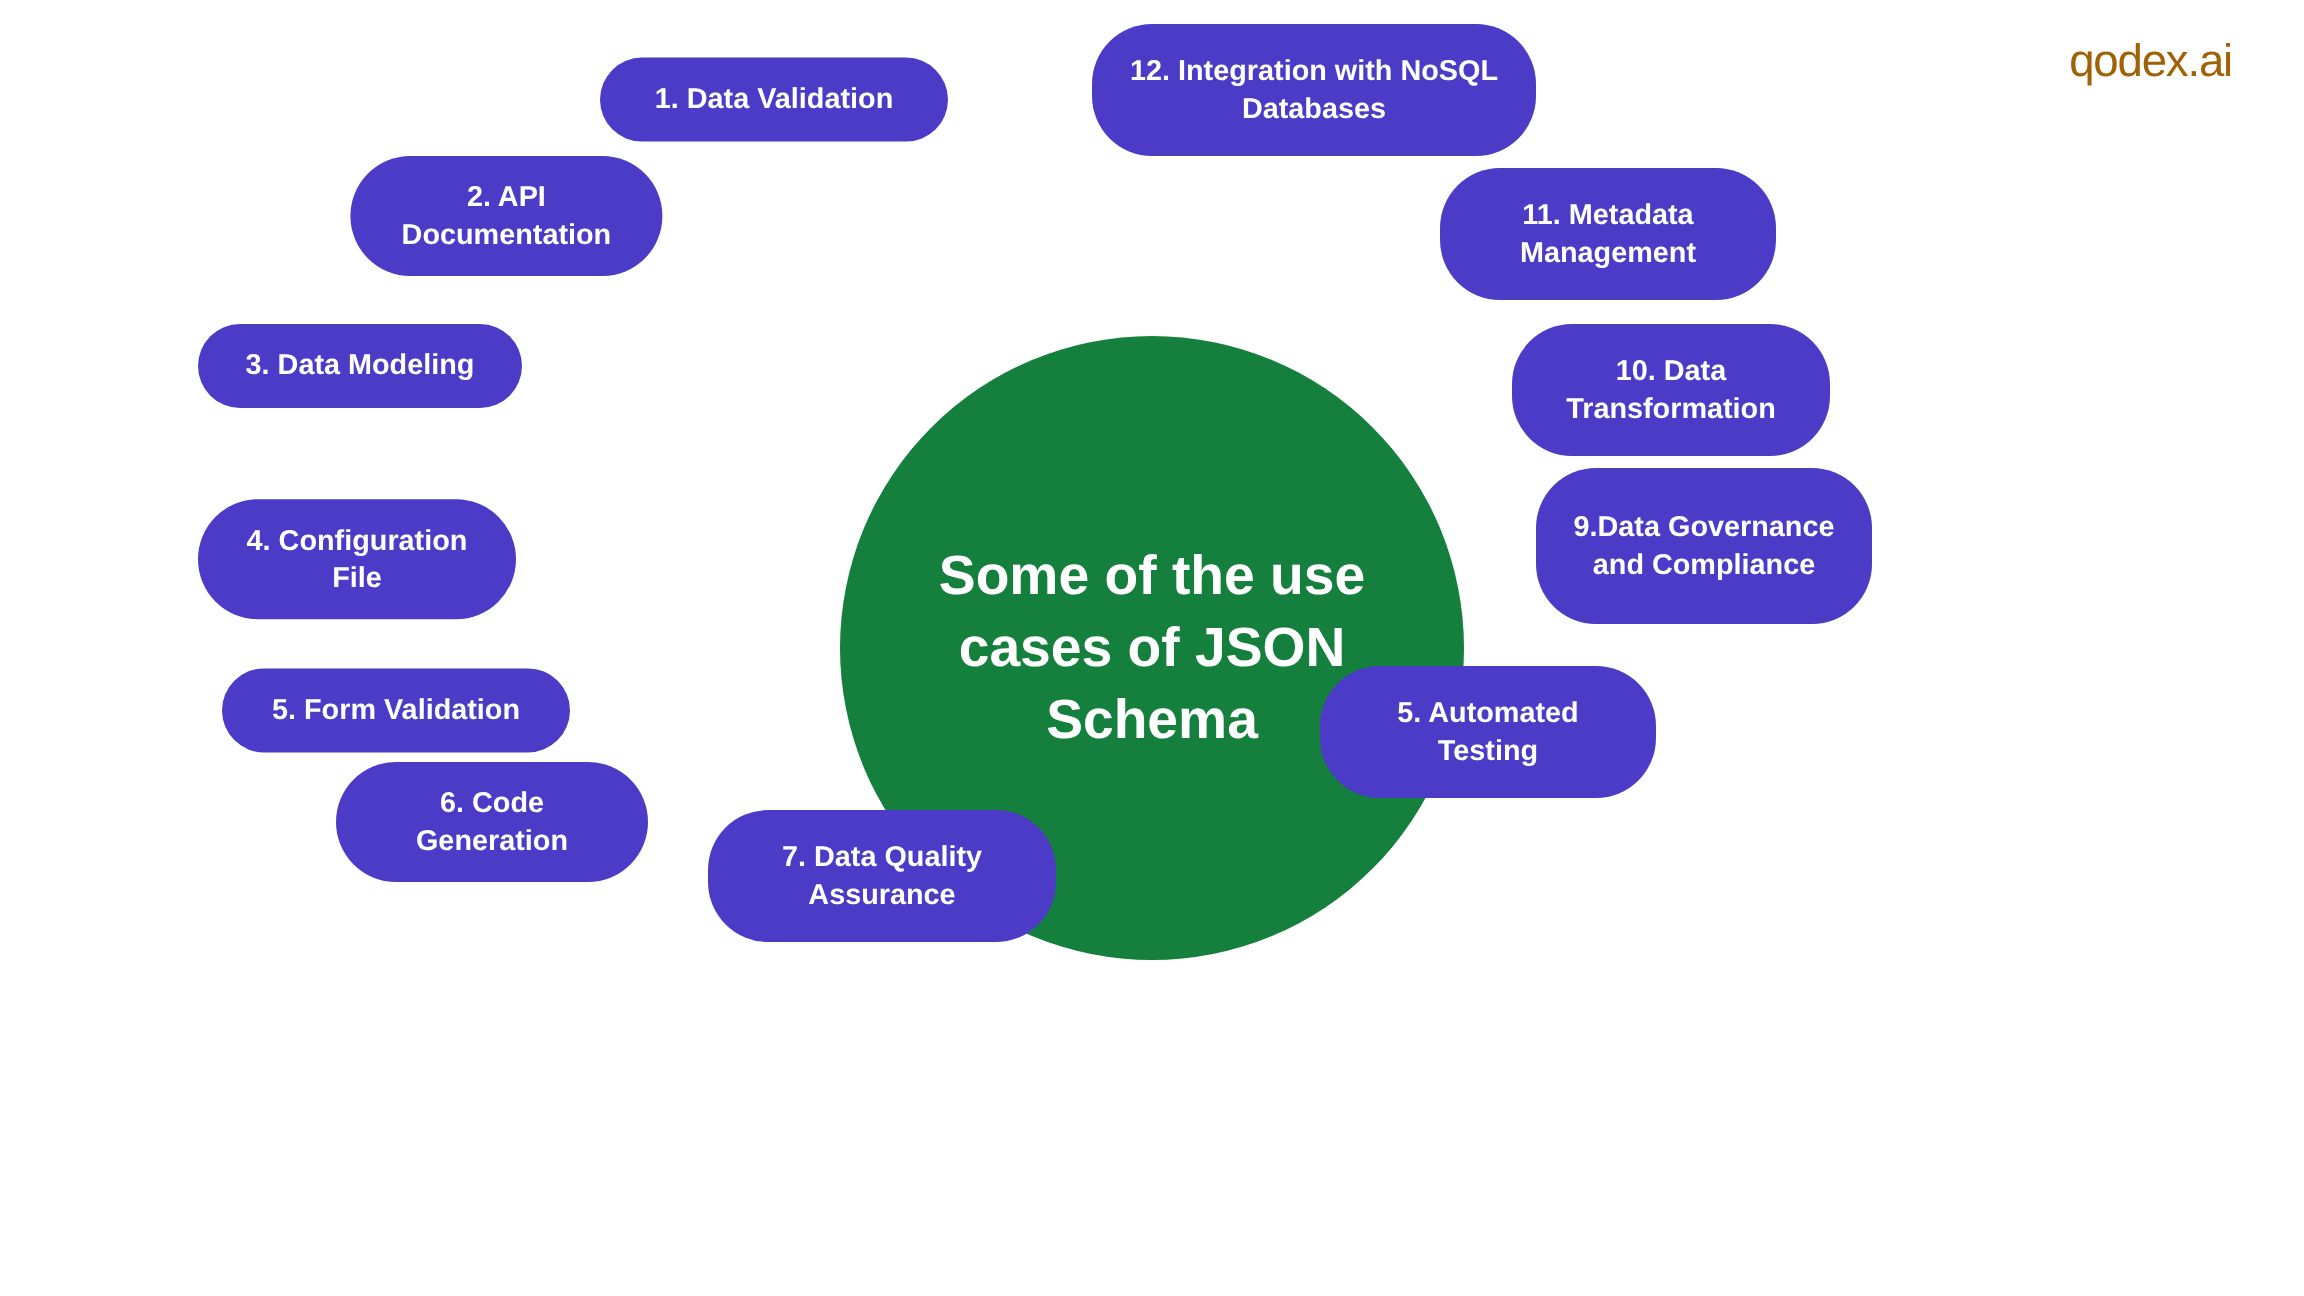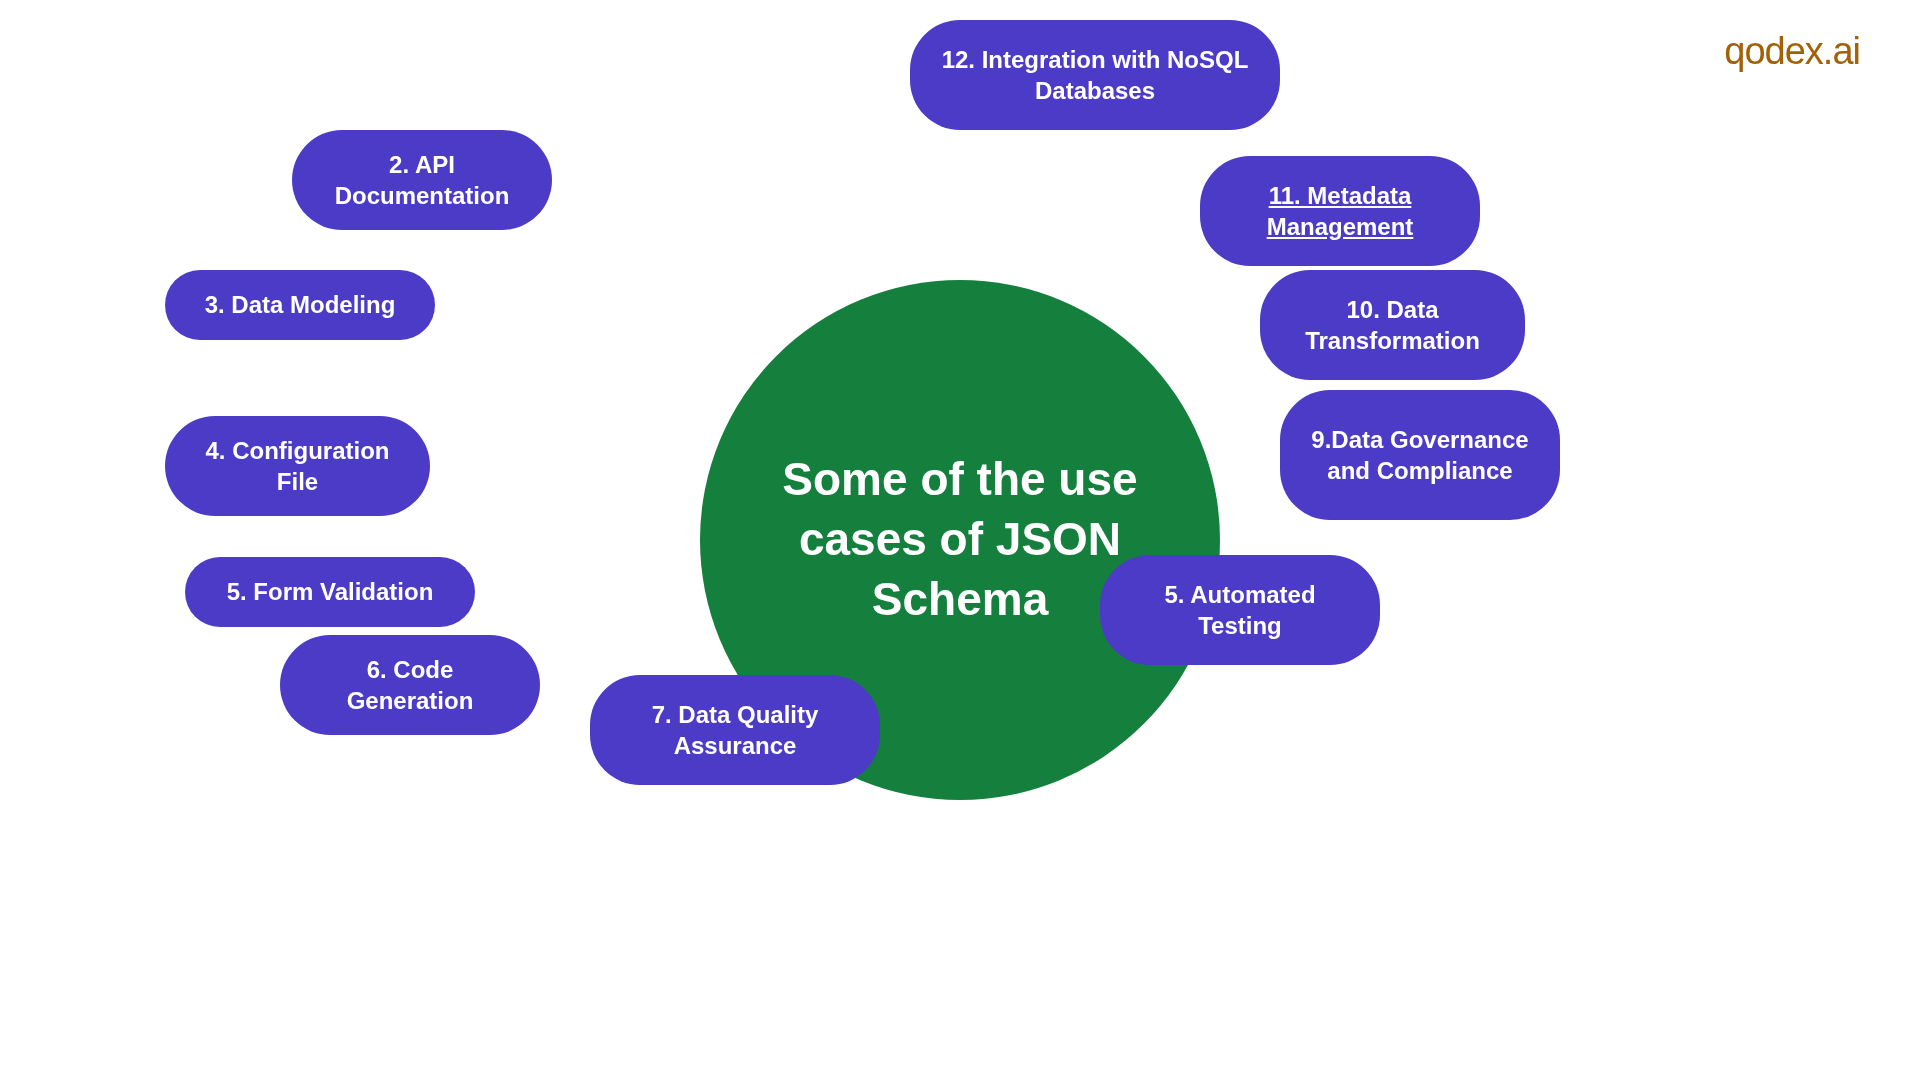--- a/index.html
+++ b/index.html
@@ -100,23 +100,22 @@
       height: 100px;
       top: 130px;
       left: 292px;
     }
     #node-2 .node-text { font-size: 24px; }
 
     
     #node-11 {
       width: 280px;
       height: 110px;
-      top: 156px;
+      top: 140px;
       left: 1200px;
-      text-decoration: underline;
     }
     #node-11 .node-text { font-size: 24px; }
 
     
     #node-3 {
       width: 270px;
       height: 70px;
       top: 270px;
       left: 165px;
     }
@@ -194,20 +193,23 @@
 <div class="canvas">
 
   <div class="logo">
     <span>qodex.ai</span>
   </div>
 
   <div class="center-circle">
     <span class="center-circle-text">Some of the use cases of JSON Schema</span>
   </div>
 
+  <div class="node" id="node-1">
+    <span class="node-text">1. Data Validation</span>
+  </div>
 
   <div class="node" id="node-2">
     <span class="node-text">2. API Documentation</span>
   </div>
 
   <div class="node" id="node-3">
     <span class="node-text">3. Data Modeling</span>
   </div>
 
   <div class="node" id="node-4">

